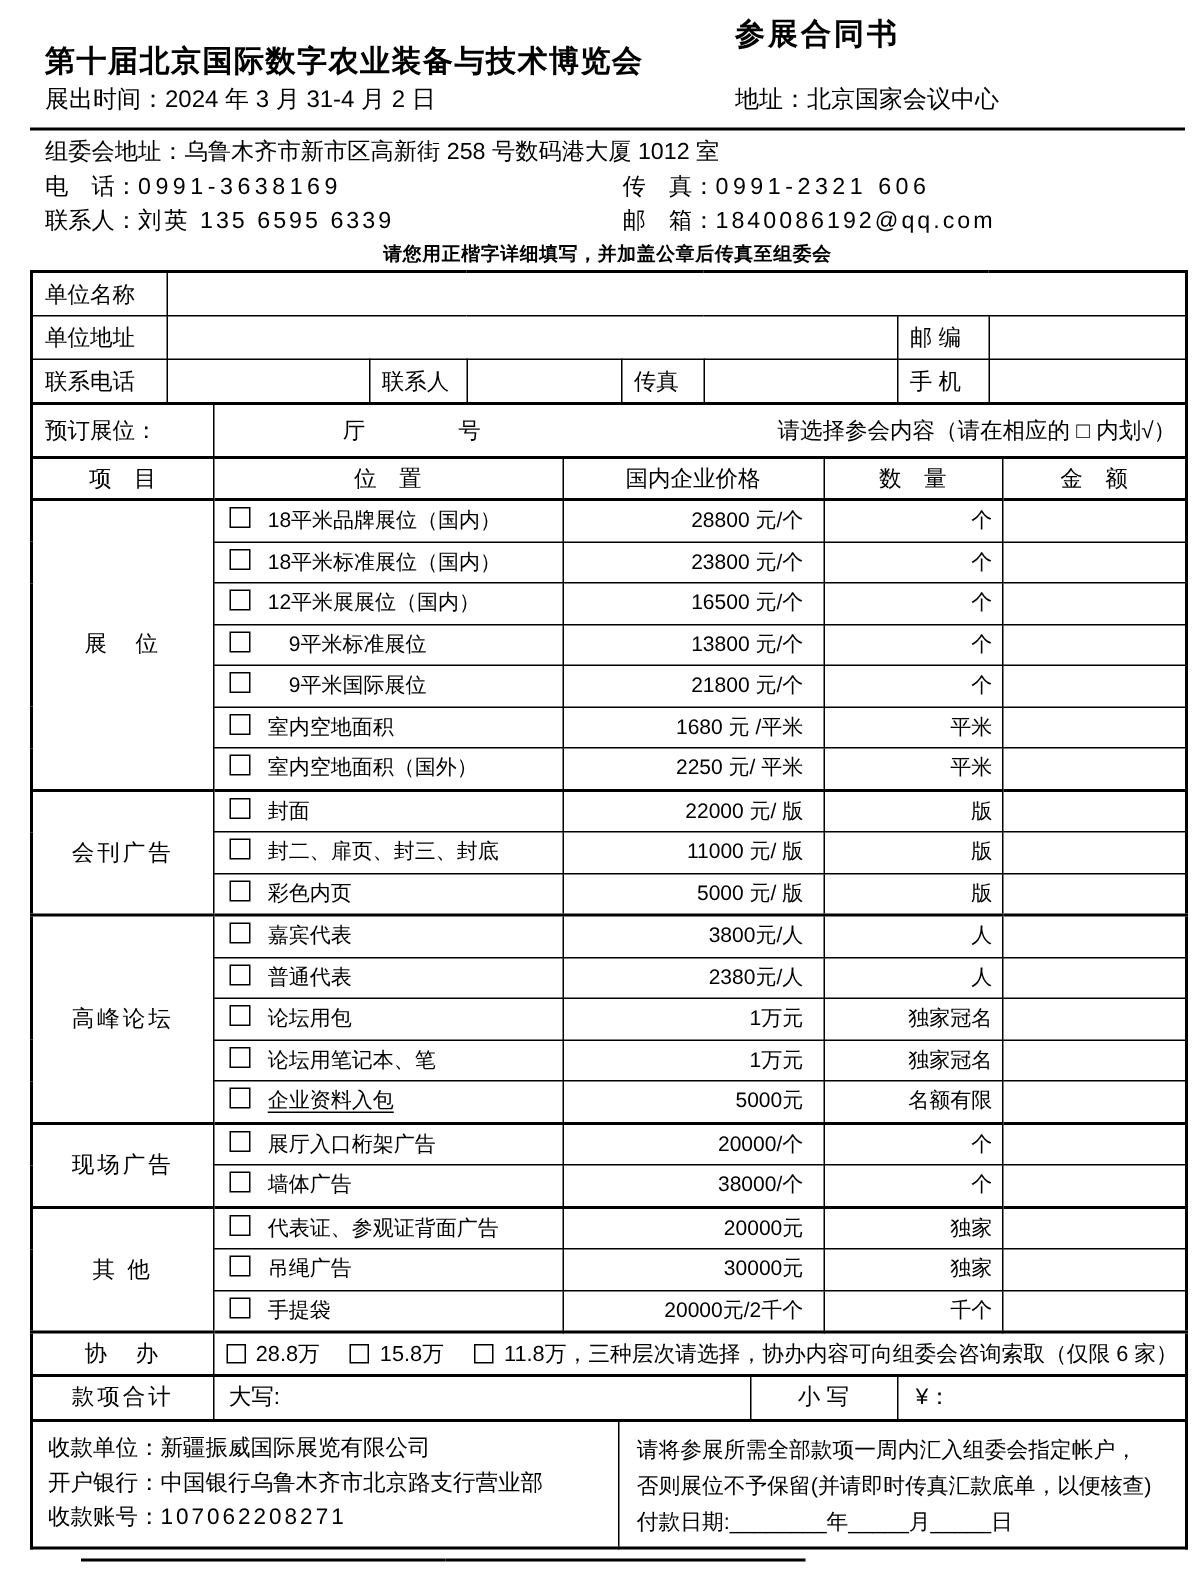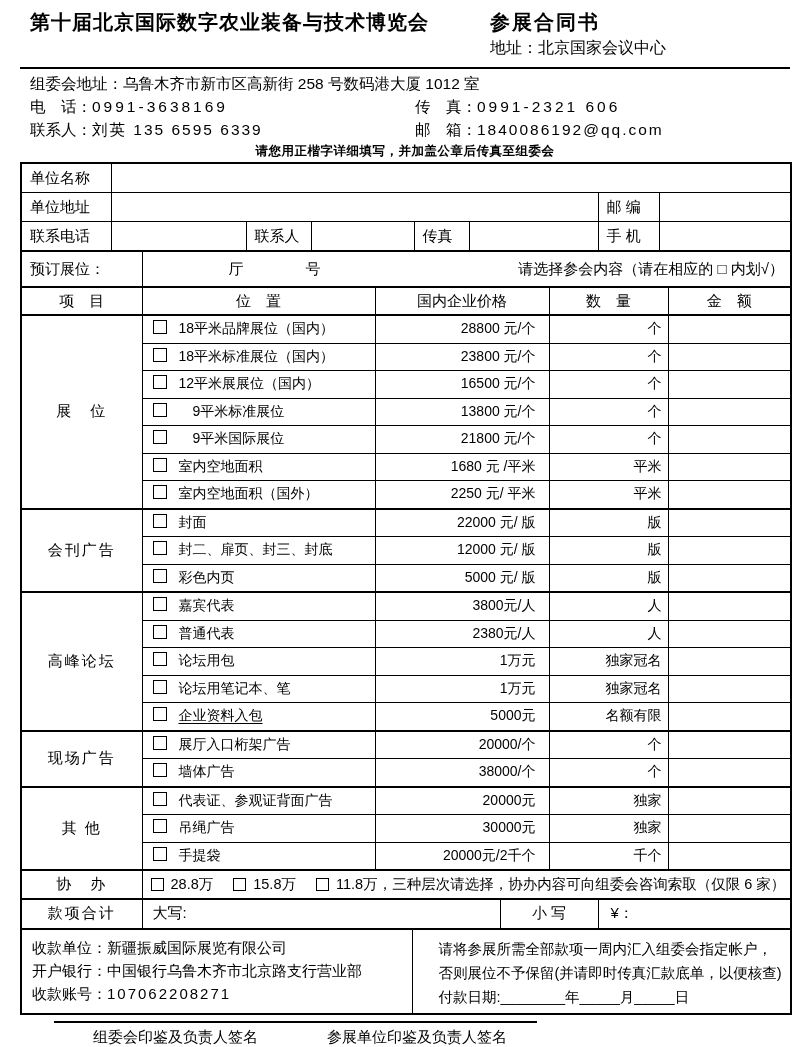--- a/index.html
+++ b/index.html
@@ -1,21 +1,21 @@
 <!DOCTYPE html>
 <html><head>
 <meta charset="utf-8">
 <style>
   html,body{margin:0;padding:0;background:#fff;color:#000;}
   body{width:800px;height:1047px;font-family:"Liberation Sans",sans-serif;-webkit-font-smoothing:antialiased;}
   .page{position:relative;width:800px;height:1047px;overflow:hidden;}
 
   
   .hrow{position:relative;margin-left:30px;width:760px;}
-  .hrow1{padding-top:9px;height:29px;}
+  .hrow1{padding-top:27px;height:29px;}
   .title{font-size:20px;font-weight:bold;letter-spacing:1px;}
   .ctitle{position:absolute;left:460px;top:9px;font-size:20px;font-weight:bold;letter-spacing:2px;}
   .hrow2{height:25px;font-size:16px;}
   .at460{position:absolute;left:460px;top:0;}
   .rule{margin:4px 0 3px 20px;width:770px;border-top:2.5px solid #000;}
   .hline{position:relative;margin-left:30px;width:760px;height:23px;font-size:15.5px;line-height:23px;}
   .at385{position:absolute;left:385px;top:0;text-align:center;}
   .num{letter-spacing:3px;}
   .num2{letter-spacing:2px;}
   .note{margin-left:20px;width:770px;text-align:center;font-size:12.5px;font-weight:bold;height:21px;line-height:20px;letter-spacing:0.5px;}
@@ -50,39 +50,40 @@
   .coop-opt{margin-right:20px;display:flex;align-items:center;}
   .coop-opt.last{margin-right:0;}
 
   .total-t td{height:28px;}
   .caps-cell{font-size:15px;padding-left:10px;}
   .small-cell{font-size:15px;text-align:center;}
   .yen-cell{font-size:15px;padding-left:12px;}
 
   .pay-t td{vertical-align:top;white-space:normal;}
   .pay-left{padding:6px 8px 4px 10px;font-size:15px;line-height:23px;}
-  .pay-right{padding:7px 8px 4px 26px;font-size:14.5px;line-height:24px;}
+  .pay-right{padding:7px 8px 4px 12px;font-size:14.5px;line-height:24px;}
   .payline{white-space:nowrap;}
 
   
   .sigs{display:flex;justify-content:flex-start;margin:6px 0 0 20px;width:770px;}
   .sig{border-top:2px solid #000;text-align:center;padding-top:5px;font-size:15px;}
   .sig-left{margin-left:34px;width:243px;}
   .sig-right{margin-right:66px;width:240px;}
 </style>
 </head>
 <body>
 
 <div class="page">
 
   <div class="hrow hrow1">
     <span class="title">第十届北京国际数字农业装备与技术博览会</span>
     <span class="ctitle">参展合同书</span>
   </div>
   <div class="hrow hrow2">
+    <span>展出时间：2024 年 3 月 31-4 月 2 日</span>
     <span class="at460">地址：北京国家会议中心</span>
   </div>
   <div class="rule"></div>
   <div class="hline">
     <span>组委会地址：乌鲁木齐市新市区高新街 258 号数码港大厦 1012 室</span>
   </div>
   <div class="hline">
     <span>电　话：</span><span class="num">0991-3638169</span>
     <span class="at385"><span>传　真：</span><span class="num">0991-2321 606</span></span>
   </div>
@@ -213,21 +214,21 @@
     <tbody class="sec">
       <tr>
         <td rowspan="3" class="sec-label">会刊广告</td>
         <td class="item-cell"><span class="cb"></span><span>封面</span></td>
         <td class="price-cell">22000 元/ 版</td>
         <td class="unit-cell">版</td>
         <td class="amount-cell"></td>
       </tr>
       <tr>
         <td class="item-cell"><span class="cb"></span><span>封二、扉页、封三、封底</span></td>
-        <td class="price-cell">12000 元/ 版</td>
+        <td class="price-cell">11000 元/ 版</td>
         <td class="unit-cell">版</td>
         <td class="amount-cell"></td>
       </tr>
       <tr>
         <td class="item-cell"><span class="cb"></span><span>彩色内页</span></td>
         <td class="price-cell">5000 元/ 版</td>
         <td class="unit-cell">版</td>
         <td class="amount-cell"></td>
       </tr>
     </tbody>

